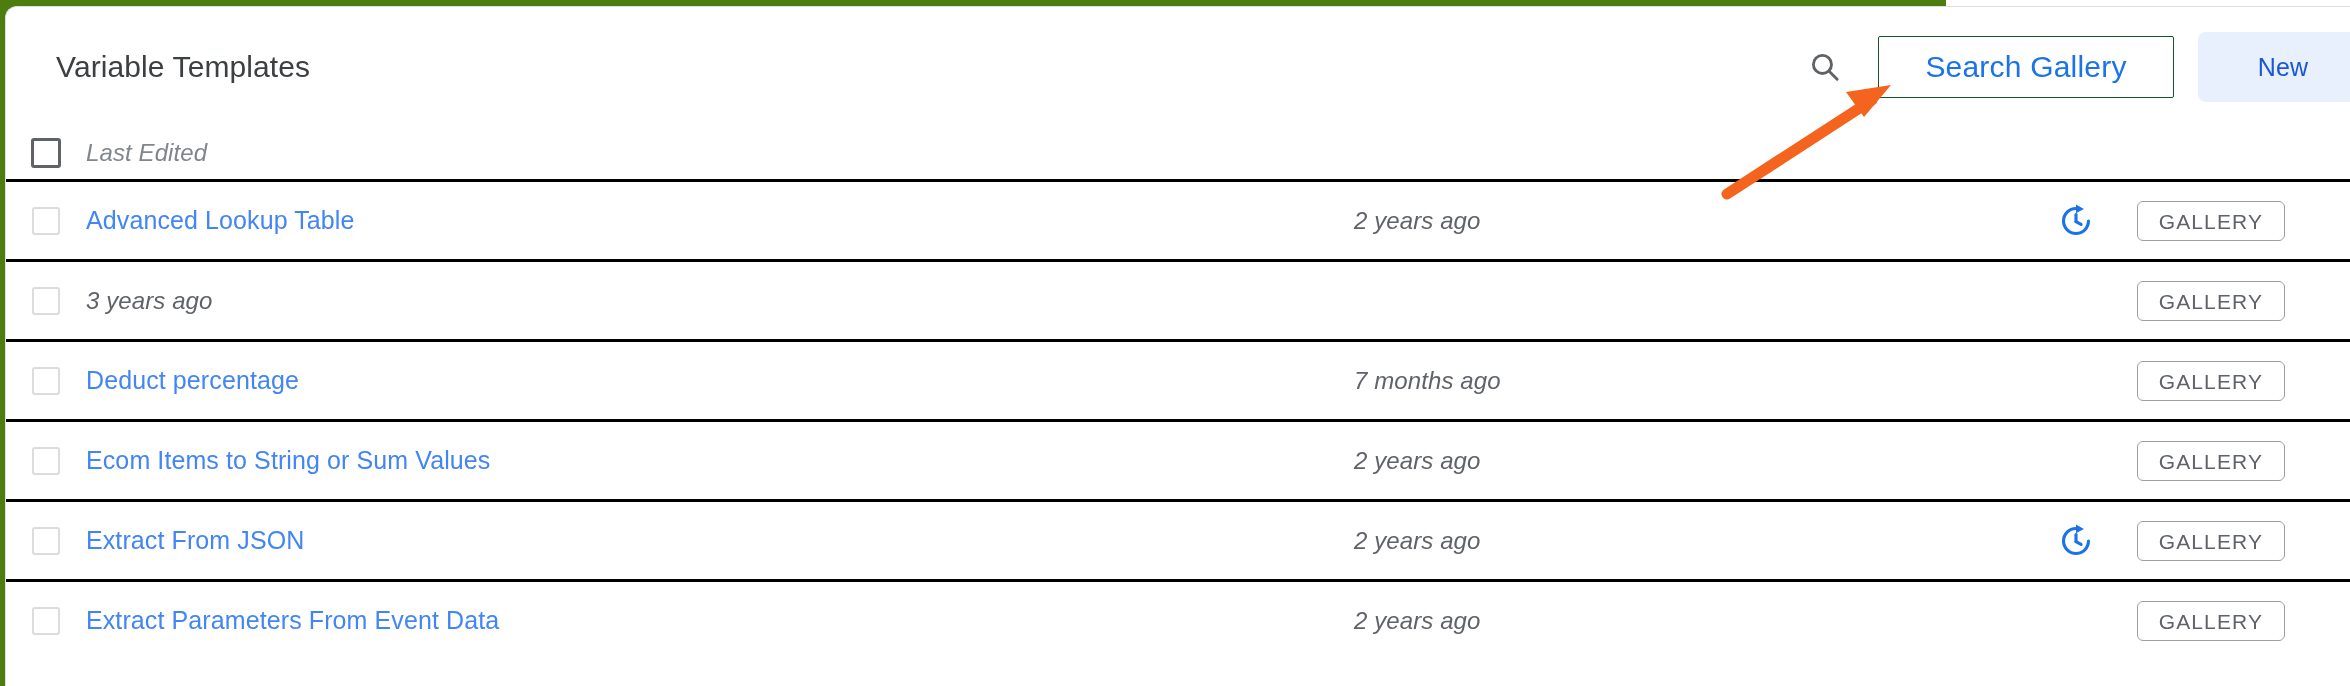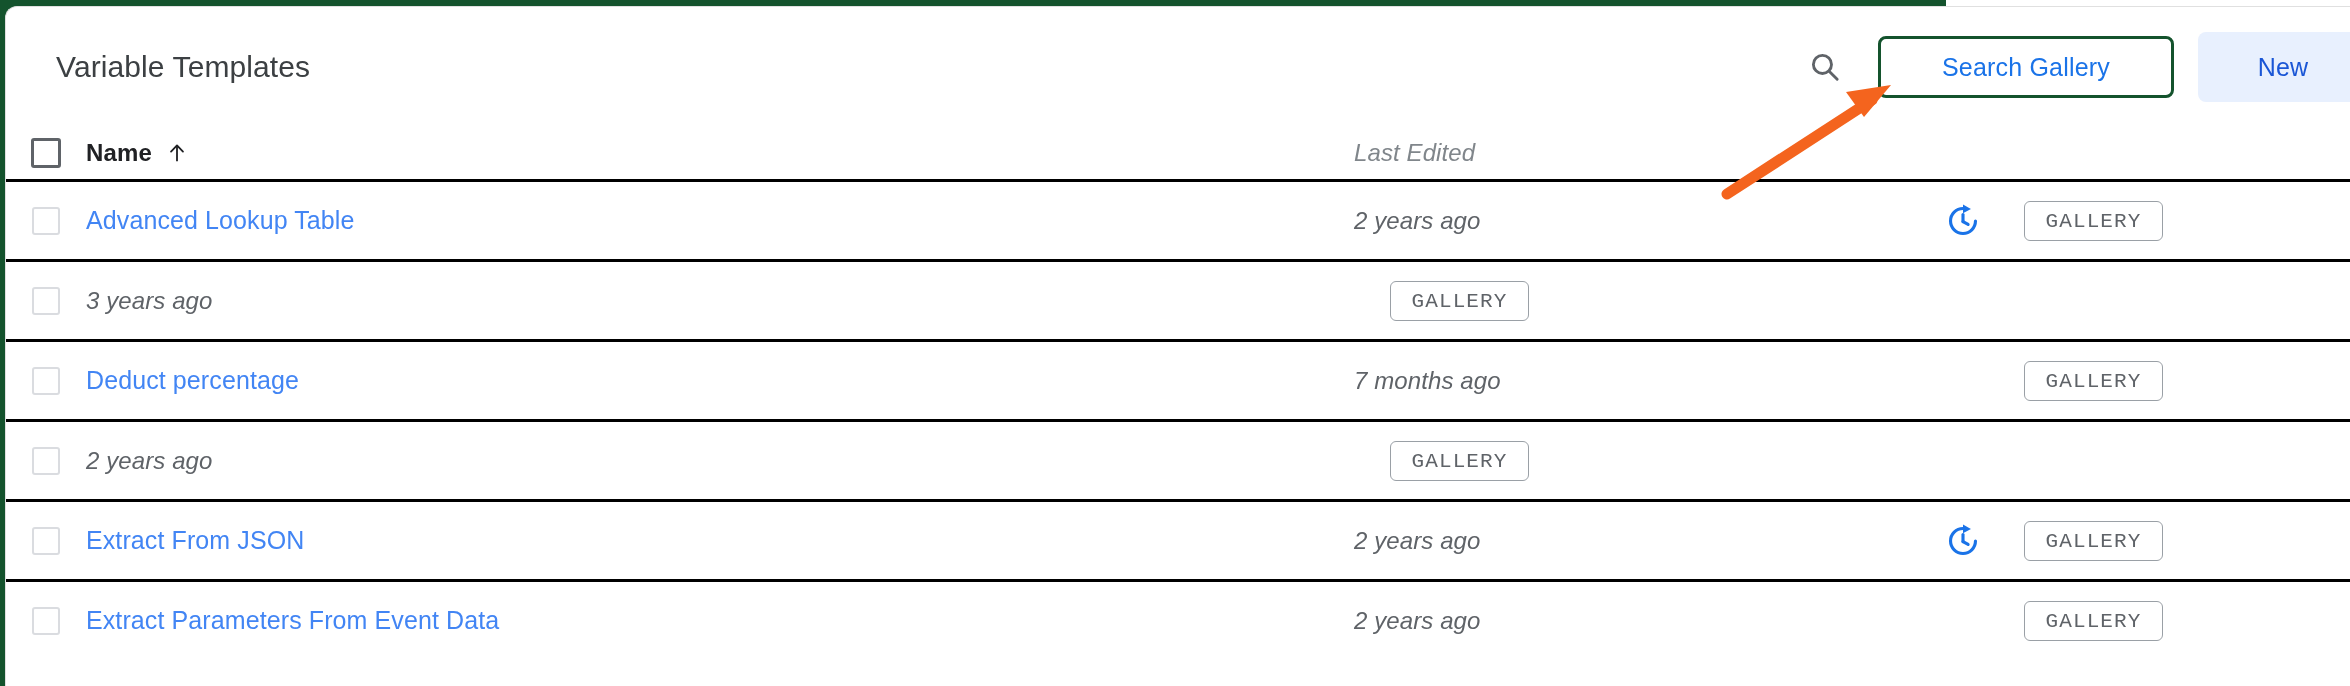--- a/index.html
+++ b/index.html
@@ -12,21 +12,21 @@
     height: 686px;
     overflow: hidden;
     font-family: "Liberation Sans", sans-serif;
     -webkit-font-smoothing: antialiased;
   }
 
   .page {
     position: relative;
     width: 1946px;
     height: 686px;
-    background: #14532d;
+    background: #4d7c0f;
   }
 
   
   .card {
     position: absolute;
     left: 5px;
     top: 6px;
     width: 2345px;
     height: 680px;
     background: #ffffff;
@@ -73,25 +73,25 @@
   }
   .search-glass {
     width: 34px;
     height: 34px;
     display: block;
   }
   .btn-search-gallery {
     height: 62px;
     min-width: 296px;
     padding: 0 26px;
-    border: 3px solid #14532d;
-    border-radius: 8px;
+    border: 1px solid #14532d;
+    border-radius: 2px;
     background: #ffffff;
     color: #1a73e8;
-    font-size: 25px;
+    font-size: 30px;
     font-family: "Liberation Sans", sans-serif;
     letter-spacing: 0.2px;
     display: flex;
     align-items: center;
     justify-content: center;
     box-sizing: border-box;
     cursor: pointer;
   }
   .btn-new {
     height: 70px;
@@ -182,24 +182,23 @@
     font-style: italic;
   }
   .header-row .cell-edited {
     color: #80868b;
     font-weight: 400;
   }
   .cell-right {
     flex: 1 1 auto;
     display: flex;
     align-items: center;
-    justify-content: center;
+    justify-content: flex-end;
     padding-right: 65px;
     gap: 44px;
-    font-family: Liberation Mono, monospace;
   }
   .update-icon {
     width: 34px;
     height: 34px;
     display: block;
     cursor: pointer;
   }
   .update-slot {
     width: 34px;
     height: 34px;
@@ -250,27 +249,20 @@
         <div class="btn-new">New</div>
       </div>
     </div>
 
     <div class="table">
 
       <div class="row header-row">
         <div class="cell-check">
           <div class="chk header-chk"></div>
         </div>
-        <div class="cell-name">
-          <span class="col-title">Name</span>
-          <svg class="sort-arrow" viewBox="0 0 24 24">
-            <line x1="12" y1="21" x2="12" y2="4" stroke="#202124" stroke-width="2"></line>
-            <polyline points="5.5,10.5 12,3.8 18.5,10.5" fill="none" stroke="#202124" stroke-width="2" stroke-linecap="round" stroke-linejoin="round"></polyline>
-          </svg>
-        </div>
         <div class="cell-edited">Last Edited</div>
         <div class="cell-right"></div>
       </div>
 
       <div class="row">
         <div class="cell-check">
           <div class="chk"></div>
         </div>
         <div class="cell-name">
           <span class="name-link">Advanced Lookup Table</span>
@@ -311,20 +303,23 @@
         <div class="cell-right">
           <div class="update-slot"></div>
           <div class="gallery-badge">GALLERY</div>
         </div>
       </div>
 
       <div class="row">
         <div class="cell-check">
           <div class="chk"></div>
         </div>
+        <div class="cell-name">
+          <span class="name-link">Ecom Items to String or Sum Values</span>
+        </div>
         <div class="cell-edited">2 years ago</div>
         <div class="cell-right">
           <div class="update-slot"></div>
           <div class="gallery-badge">GALLERY</div>
         </div>
       </div>
 
       <div class="row">
         <div class="cell-check">
           <div class="chk"></div>

